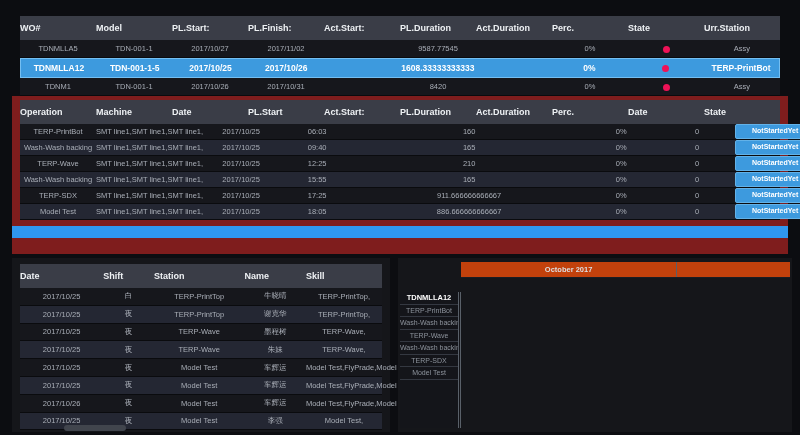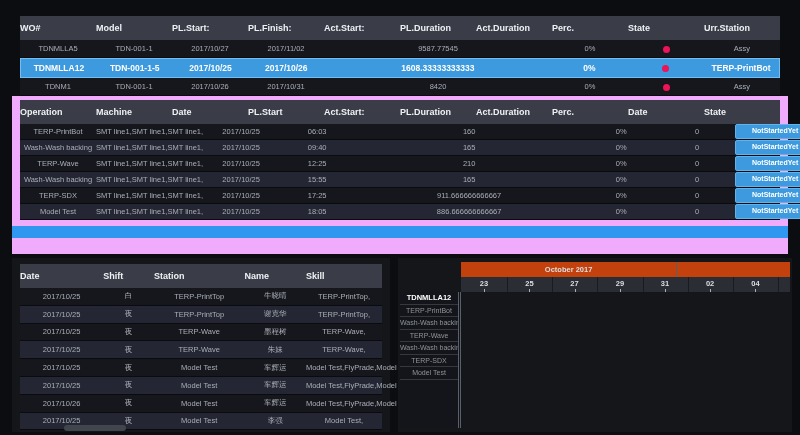--- a/index.html
+++ b/index.html
@@ -24,21 +24,21 @@
   .staff .c0{flex:0 0 23%}.staff .c1{flex:0 0 14%}.staff .c2{flex:0 0 25%}
   .staff .c3{flex:0 0 17%}.staff .c4{flex:0 0 21%}
   .staff .t-row{height:17.8px}
   .op .t-row{height:16px}
   
   .dot{display:inline-block;width:7px;height:7px;border-radius:50%;background:#ee1257;vertical-align:middle}
   .stbtn{display:inline-block;width:78px;height:13px;line-height:12px;background:#3d9ade;
     border:1px solid #63b2e8;border-radius:2px;color:#fff;font-size:7px;font-weight:700;cursor:pointer}
   
   #wo-table{position:absolute;left:20px;top:16px;width:760px}
-  #op-panel{position:absolute;left:12px;top:96px;width:776px;height:158px;background:#f0abfc}
+  #op-panel{position:absolute;left:12px;top:96px;width:776px;height:158px;background:#7f1d1d}
   #op-table{position:absolute;left:8px;top:4px;width:760px}
   #sel-bar{position:absolute;left:0;top:130px;width:776px;height:12px;background:#2f97f0}
   #staff-panel{position:absolute;left:12px;top:258px;width:378px;height:174px;background:#15161a}
   #staff-table{position:absolute;left:8px;top:6px;width:362px}
   
   #gantt-panel{position:absolute;left:398px;top:258px;width:394px;height:174px;background:#15161a}
   .g-title{position:absolute;left:2px;top:4px;width:59px;height:30px;background:#16181d;
     border:1px solid #3a3d45;box-sizing:border-box;color:#fff;font-size:8px;font-weight:700;
     display:flex;align-items:center;justify-content:center;white-space:nowrap}
   .g-month{position:absolute;left:63px;top:4px;width:329px;height:15px;background:#c2410c;
@@ -275,43 +275,20 @@
         <div class="dc c4">Model Test,</div>
       </div>
     </div>
 </div>
 
 <div id="gantt-panel">
   <div class="g-month">
     <span class="g-month-label">October 2017</span>
     <i class="g-month-divider" id="g-mdiv" style="left: 65.4%;"></i>
   </div>
-  <div class="g-days" id="g-days">
-      <span class="g-day" style="left: 7%;">23</span>
-      <i class="g-tick" style="left: 7%;"></i>
-      <i class="g-bound" style="left: 13.9%;"></i>
-      <span class="g-day" style="left: 20.8%;">25</span>
-      <i class="g-tick" style="left: 20.8%;"></i>
-      <i class="g-bound" style="left: 27.7%;"></i>
-      <span class="g-day" style="left: 34.5%;">27</span>
-      <i class="g-tick" style="left: 34.5%;"></i>
-      <i class="g-bound" style="left: 41.4%;"></i>
-      <span class="g-day" style="left: 48.3%;">29</span>
-      <i class="g-tick" style="left: 48.3%;"></i>
-      <i class="g-bound" style="left: 55.2%;"></i>
-      <span class="g-day" style="left: 62%;">31</span>
-      <i class="g-tick" style="left: 62%;"></i>
-      <i class="g-bound" style="left: 68.9%;"></i>
-      <span class="g-day" style="left: 75.7%;">02</span>
-      <i class="g-tick" style="left: 75.7%;"></i>
-      <i class="g-bound" style="left: 82.6%;"></i>
-      <span class="g-day" style="left: 89.5%;">04</span>
-      <i class="g-tick" style="left: 89.5%;"></i>
-      <i class="g-bound" style="left: 96.4%;"></i>
-    </div>
   <div class="g-labels" id="g-labels">
       <div class="g-lrow first">TDNMLLA12</div>
       <div class="g-lrow">TERP-PrintBot</div>
       <div class="g-lrow">Wash-Wash backing</div>
       <div class="g-lrow">TERP-Wave</div>
       <div class="g-lrow">Wash-Wash backing</div>
       <div class="g-lrow">TERP-SDX</div>
       <div class="g-lrow">Model Test</div>
     </div>
 </div>

